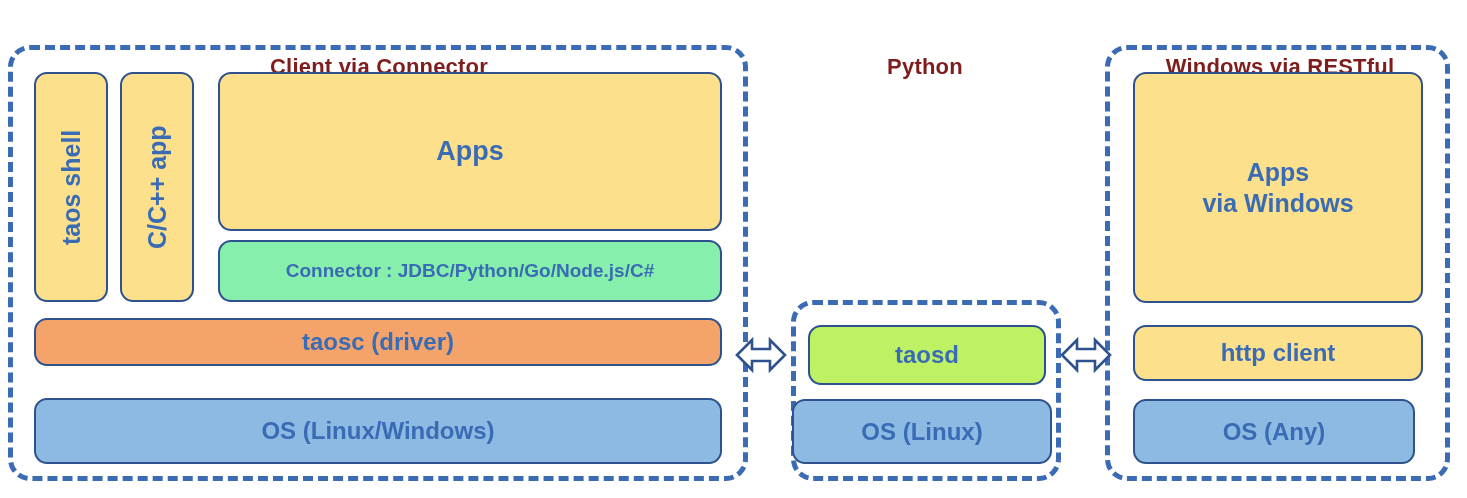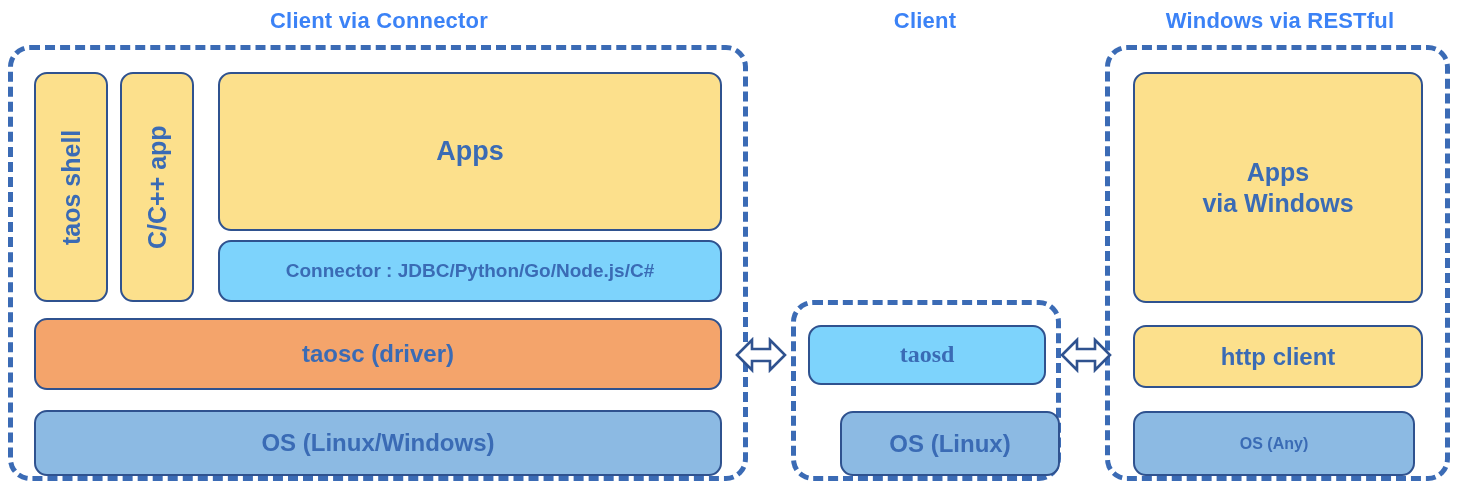--- a/index.html
+++ b/index.html
@@ -20,24 +20,25 @@
     left: 0; top: 0;
     width: 1467px;
     height: 498px;
   }
 
   
   .section-title {
     position: absolute;
     font-weight: bold;
     font-size: 22px;
-    color: #3b82f6;
+    color: #7f1d1d;
     text-align: center;
     white-space: nowrap;
     letter-spacing: 0.2px;
+    margin-top: 46px;
   }
   #title-connector { left: 178px; top: 8px; width: 402px; }
   #title-server    { left: 790px; top: 8px; width: 270px; }
   #title-restful   { left: 1110px; top: 8px; width: 340px; }
 
   
   .dashed-group {
     position: absolute;
     border: 5px dashed #3B6BB5;
     border-radius: 22px;
@@ -56,64 +57,64 @@
     border-radius: 13px;
     display: flex;
     align-items: center;
     justify-content: center;
     text-align: center;
     font-weight: bold;
     color: #3A6BB5;
     line-height: 1.22;
   }
   .node.yellow { background: #FCE08C; }
-  .node.blue   { background: #8CBAE3; margin-top: 12px; }
+  .node.blue   { background: #8CBAE3; }
   .node.orange { background: #F4A46B; }
-  .node.green  { background: #7dd3fc; font-family: Liberation Serif, serif; }
-  .node.gray   { background: #7dd3fc; }
+  .node.green  { background: #bef264; }
+  .node.gray   { background: #86efac; }
 
   .node.vertical {
     writing-mode: vertical-rl;
     transform: rotate(180deg);
   }
 
   
   #node-taos-shell  { left: 34px;  top: 72px;  width: 74px;  height: 230px; font-size: 25px; }
   #node-cpp-app     { left: 120px; top: 72px;  width: 74px;  height: 230px; font-size: 25px; }
   #node-apps        { left: 218px; top: 72px;  width: 504px; height: 159px; font-size: 27px; }
   #node-connector   { left: 218px; top: 240px; width: 504px; height: 62px;  font-size: 19px; }
-  #node-taosc       { left: 34px;  top: 318px; width: 688px; height: 72px;  font-size: 24px; }
+  #node-taosc       { left: 34px;  top: 318px; width: 688px; height: 48px;  font-size: 24px; }
   #node-os-linwin   { left: 34px;  top: 398px; width: 688px; height: 66px;  font-size: 24px; }
 
   
   #node-taosd       { left: 808px; top: 325px; width: 238px; height: 60px; font-size: 24px; }
-  #node-os-linux    { left: 840px; top: 399px; width: 220px; height: 65px; font-size: 24px; }
+  #node-os-linux    { left: 792px; top: 399px; width: 260px; height: 65px; font-size: 24px; }
 
   
   #node-apps-rest   { left: 1133px; top: 72px;  width: 290px; height: 231px; font-size: 25px; }
-  #node-http-client { left: 1133px; top: 325px; width: 290px; height: 63px;  font-size: 24px; }
-  #node-os-any      { left: 1133px; top: 399px; width: 282px; height: 65px;  font-size: 16px; }
+  #node-http-client { left: 1133px; top: 325px; width: 290px; height: 56px;  font-size: 24px; }
+  #node-os-any      { left: 1133px; top: 399px; width: 282px; height: 65px;  font-size: 24px; }
 
   
   .arrow {
     position: absolute;
     width: 52px;
     height: 52px;
   }
   #arrow-left  { left: 735px;  top: 329px; }
   #arrow-right { left: 1060px; top: 329px; }
   .arrow svg { display: block; width: 100%; height: 100%; }
 </style>
 </head>
 <body>
 
 <div id="diagram">
 
   <div class="section-title" id="title-connector">Client via Connector</div>
-  <div class="section-title" id="title-server">Client</div>
+  <div class="section-title" id="title-server">Python</div>
   <div class="section-title" id="title-restful">Windows via RESTful</div>
 
   <div class="dashed-group" id="group-connector"></div>
   <div class="dashed-group" id="group-server"></div>
   <div class="dashed-group" id="group-restful"></div>
 
   <div class="node yellow vertical" id="node-taos-shell">taos shell</div>
 
   <div class="node yellow vertical" id="node-cpp-app">C/C++ app</div>
 

